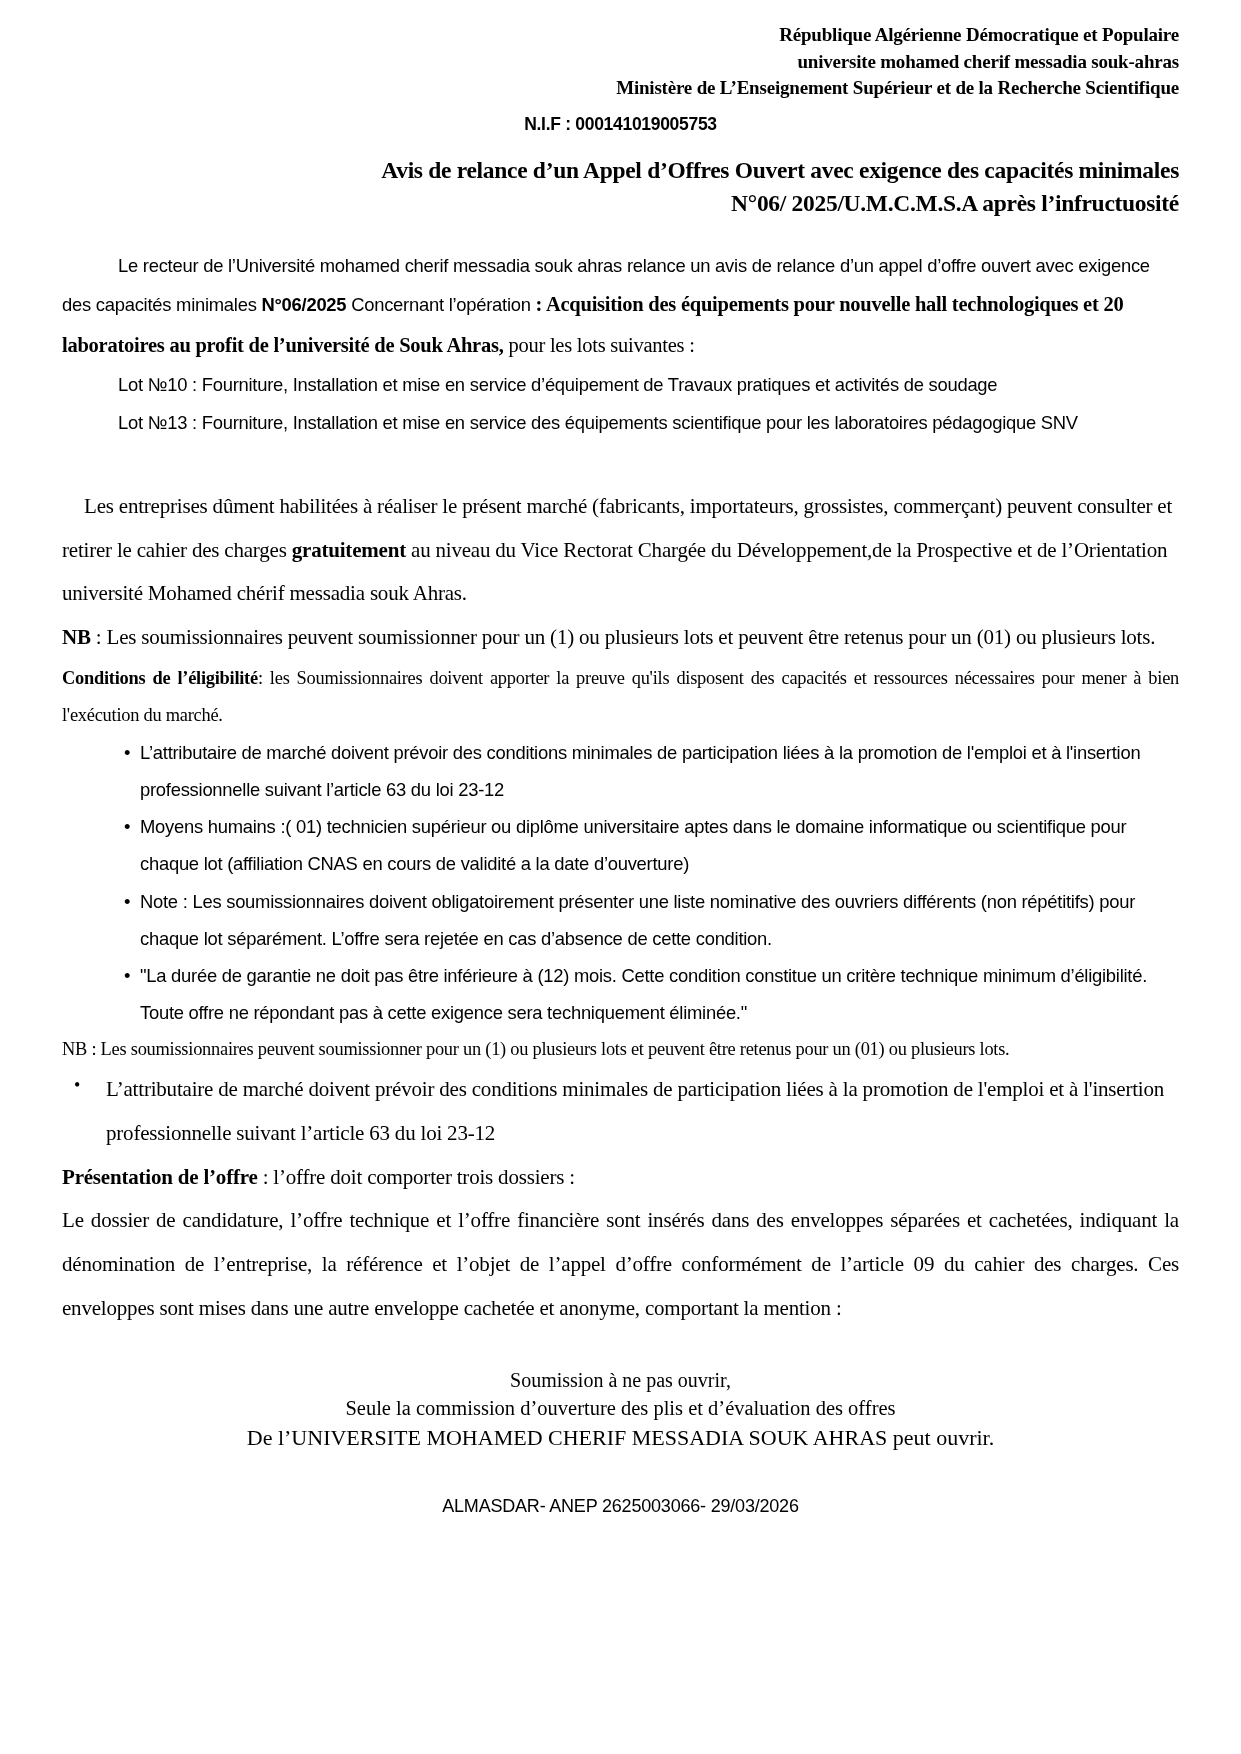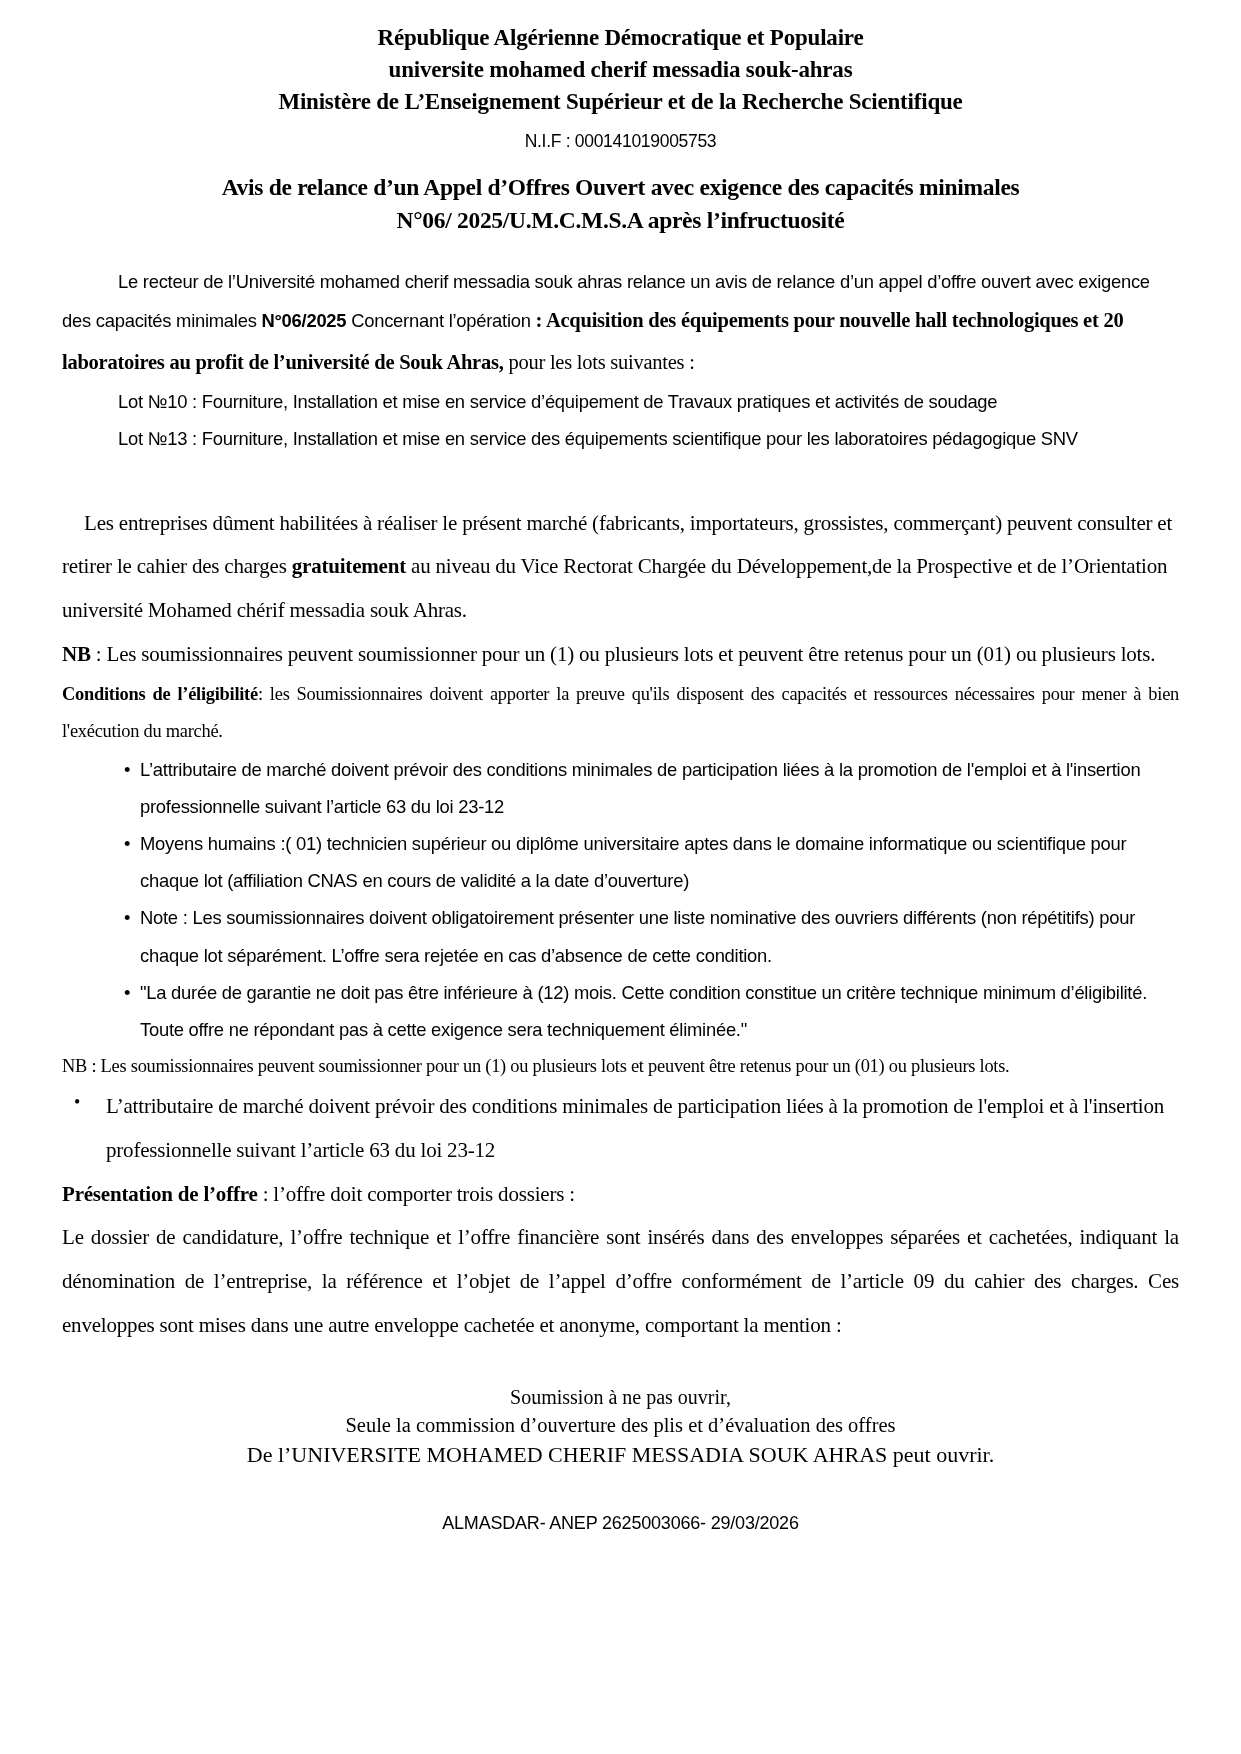--- a/index.html
+++ b/index.html
@@ -15,41 +15,41 @@
     margin: 0 auto;
     background: #ffffff;
     color: #000000;
     box-sizing: border-box;
     padding: 22px 62px 10px 62px;
     font-family: "Liberation Serif", "DejaVu Serif", serif;
   }
 
   
   .header {
-    text-align: center;
-    font-family: "Liberation Serif", "DejaVu Serif", serif;
-    font-weight: bold;
-    font-size: 23px;
+    text-align: right;
+    font-family: "Liberation Serif", "DejaVu Serif", serif;
+    font-weight: bold;
+    font-size: 19px;
     line-height: 1.40;
     letter-spacing: -0.2px;
   }
   .header .hline {
     display: block;
     white-space: nowrap;
   }
   .nif {
     text-align: center;
     font-family: "Liberation Sans", "DejaVu Sans", sans-serif;
-    font-weight: normal;
+    font-weight: bold;
     font-size: 17.5px;
     margin-top: 12px;
     letter-spacing: -0.3px;
   }
   .doc-title {
-    text-align: center;
+    text-align: right;
     font-family: "Liberation Serif", "DejaVu Serif", serif;
     font-weight: bold;
     font-size: 23.5px;
     line-height: 1.42;
     margin-top: 19px;
     letter-spacing: -0.3px;
   }
   .doc-title .tline { display: block; }
 
   

